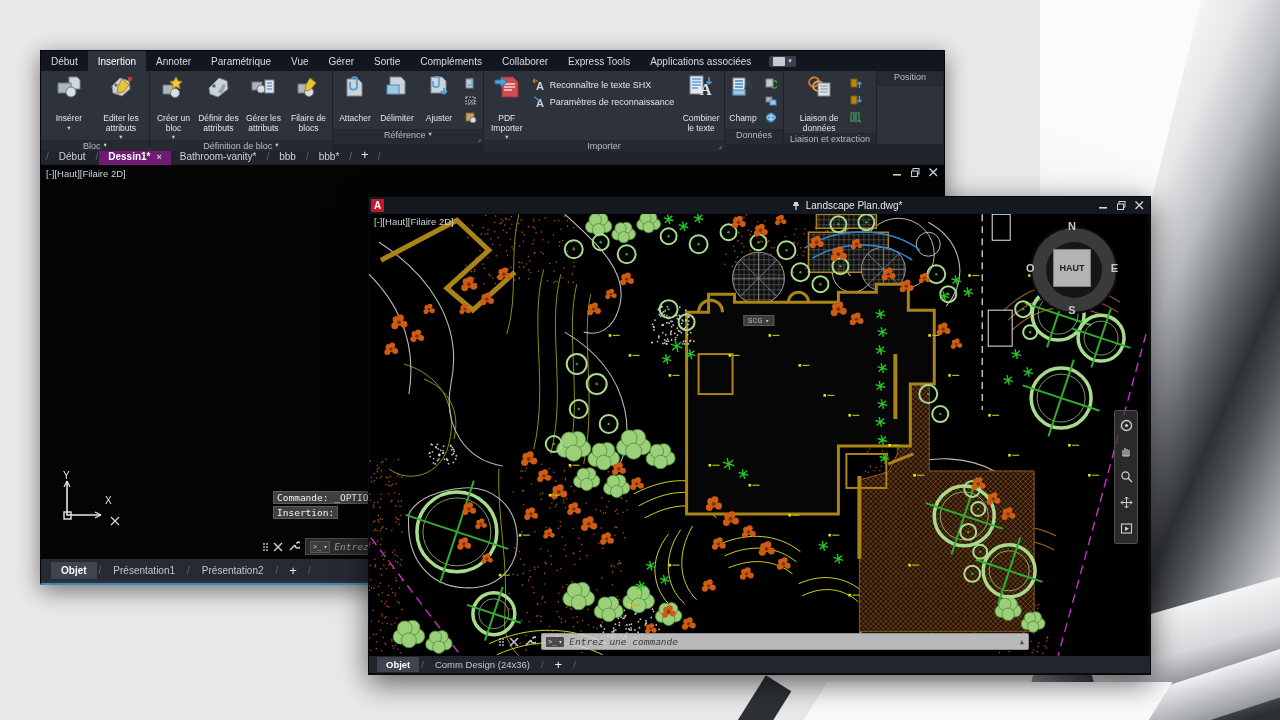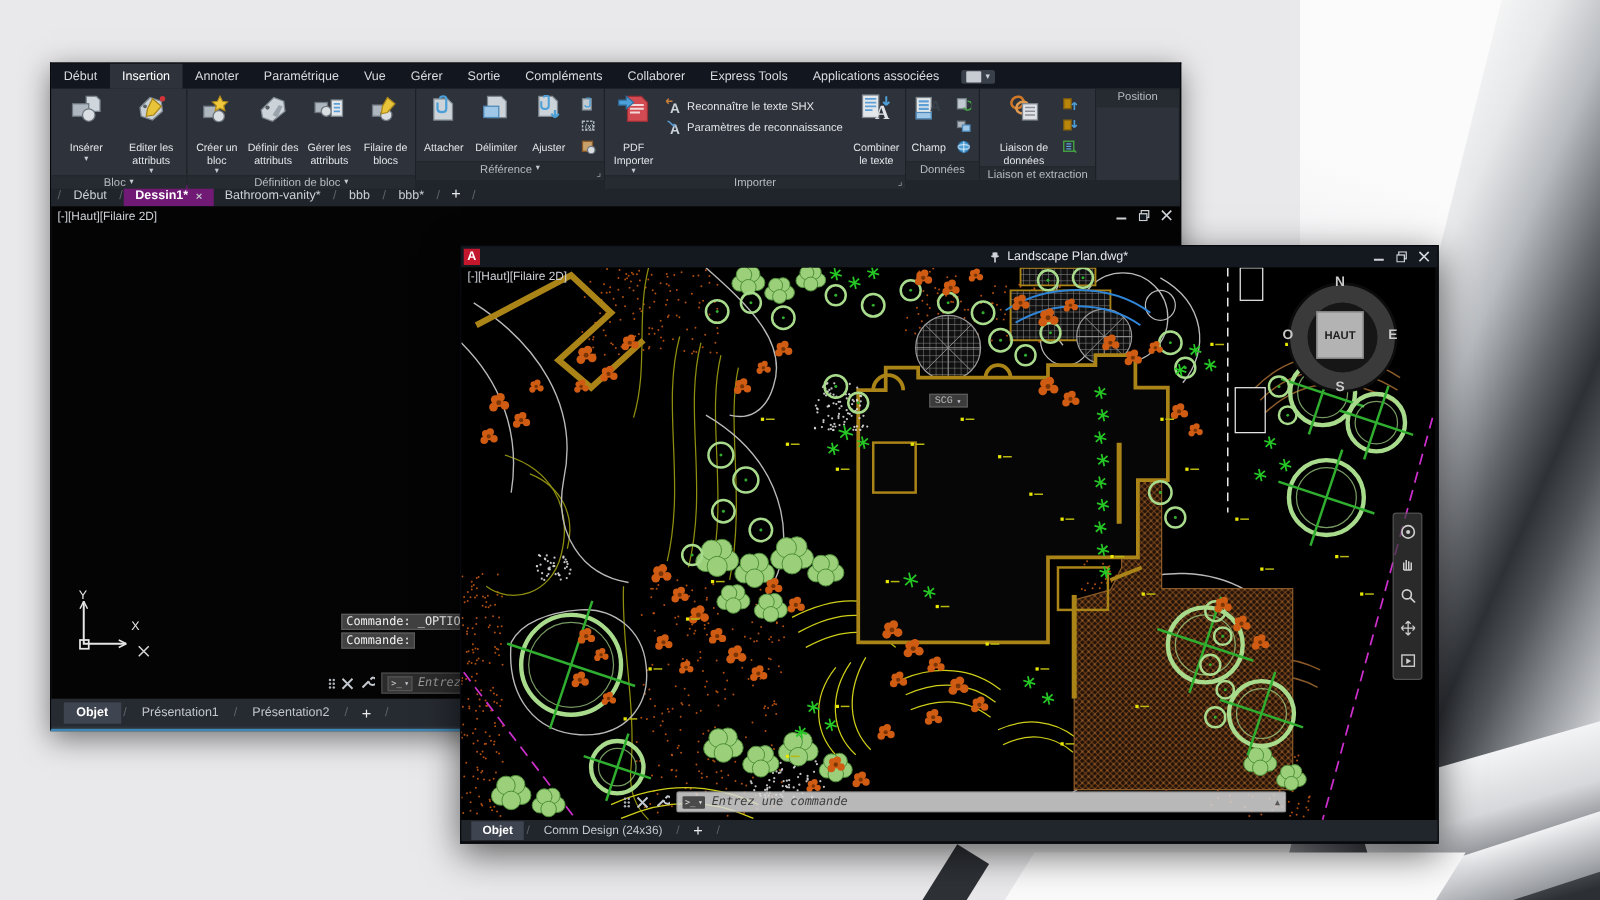--- a/index.html
+++ b/index.html
@@ -442,21 +442,21 @@
       <svg class="ucs" width="70" height="56">
         <path d="M14 10 V 44 H 48" stroke="#e6e6e6" stroke-width="1.6" fill="none"></path>
         <path d="M14 10 l -3 6 M14 10 l 3 6 M48 44 l -6 -3 M48 44 l -6 3" stroke="#e6e6e6" stroke-width="1.2" fill="none"></path>
         <rect x="11" y="41" width="7" height="7" fill="none" stroke="#e6e6e6" stroke-width="1.4"></rect>
         <text x="10" y="8" fill="#e6e6e6" font-size="10" font-family="Liberation Sans">Y</text>
         <text x="52" y="33" fill="#e6e6e6" font-size="10" font-family="Liberation Sans">X</text>
         <path d="M58 46 l 8 8 M66 46 l -8 8" stroke="#d8d8d8" stroke-width="1.2"></path>
       </svg>
       <div class="cmd-hist mono" id="bg-history">
           <div class="h">Commande: _OPTIONS</div>
-          <div class="h">Commande:</div>
+          <div class="h">Insertion:</div>
         </div>
       <div class="cmd-row">
         <span class="gripv">
             <span class="gr-row">
               <i></i>
               <i></i>
             </span>
             <span class="gr-row">
               <i></i>
               <i></i>

